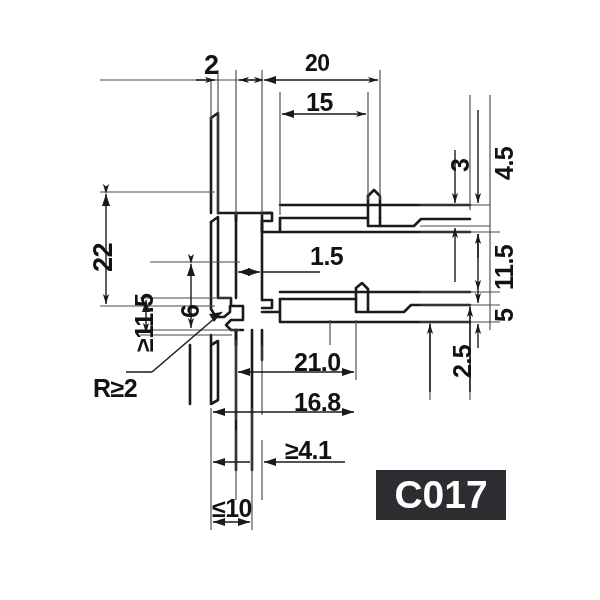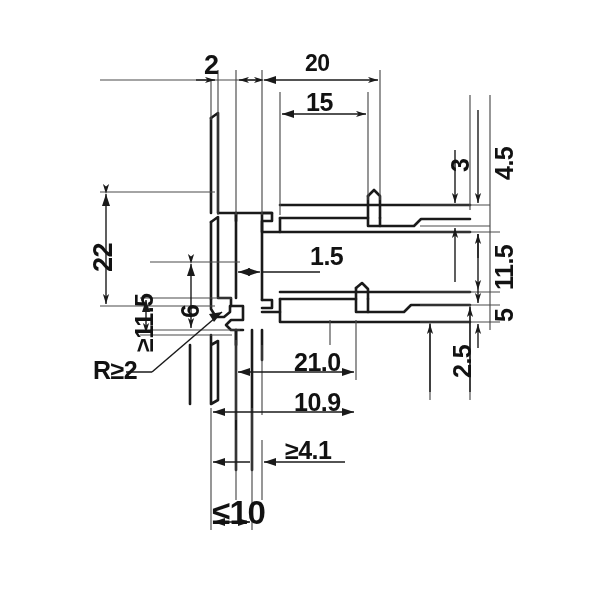--- a/index.html
+++ b/index.html
@@ -202,28 +202,31 @@
   <div class="dim-text vert" style="left:492px; top:290px; font-size:25px; transform:rotate(-90deg);">11.5</div>
 
   <div class="dim-text vert" style="left:492px; top:322px; font-size:25px; transform:rotate(-90deg);">5</div>
 
   <div class="dim-text vert" style="left:90px; top:272px; font-size:27px; transform:rotate(-90deg);">22</div>
 
   <div class="dim-text vert" style="left:132px; top:352px; font-size:25px; transform:rotate(-90deg);">≥11.5</div>
 
   <div class="dim-text vert" style="left:178px; top:318px; font-size:25px; transform:rotate(-90deg);">6</div>
 
-  <div class="dim-text" style="left:93px; top:358px; font-size:25px;">R≥2</div>
+  <div class="dim-text" style="left:93px; top:376px; font-size:25px;">R≥2</div>
 
   <div class="dim-text" style="left:310px; top:244px; font-size:25px;">1.5</div>
 
   <div class="dim-text" style="left:294px; top:350px; font-size:25px;">21.0</div>
 
-  <div class="dim-text" style="left:294px; top:390px; font-size:25px;">10.9</div>
+  <div class="dim-text" style="left:294px; top:390px; font-size:25px;">16.8</div>
 
   <div class="dim-text vert" style="left:450px; top:378px; font-size:25px; transform:rotate(-90deg);">2.5</div>
 
   <div class="dim-text" style="left:285px; top:438px; font-size:25px;">≥4.1</div>
 
-  <div class="dim-text" style="left:212px; top:496px; font-size:33px;">≤10</div>
-
+  <div class="dim-text" style="left:212px; top:496px; font-size:25px;">≤10</div>
+
+  <div id="badge" style="left:376px; top:470px; width:130px; height:50px;">
+    <span style="font-size:39px;">C017</span>
+  </div>
 
 </div>
 
 </body></html>

